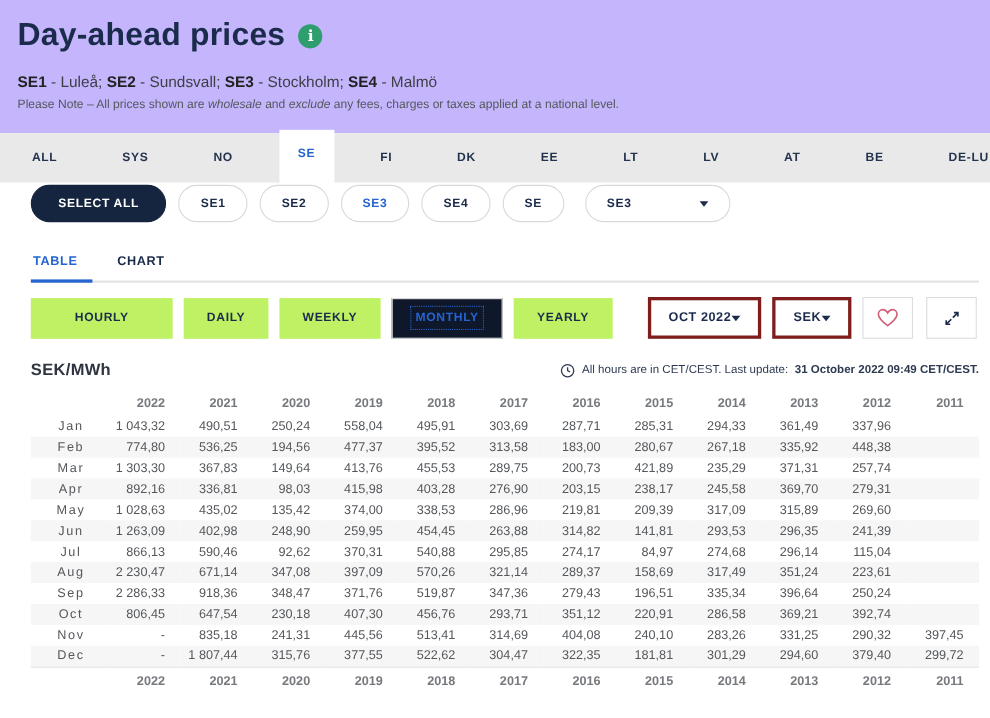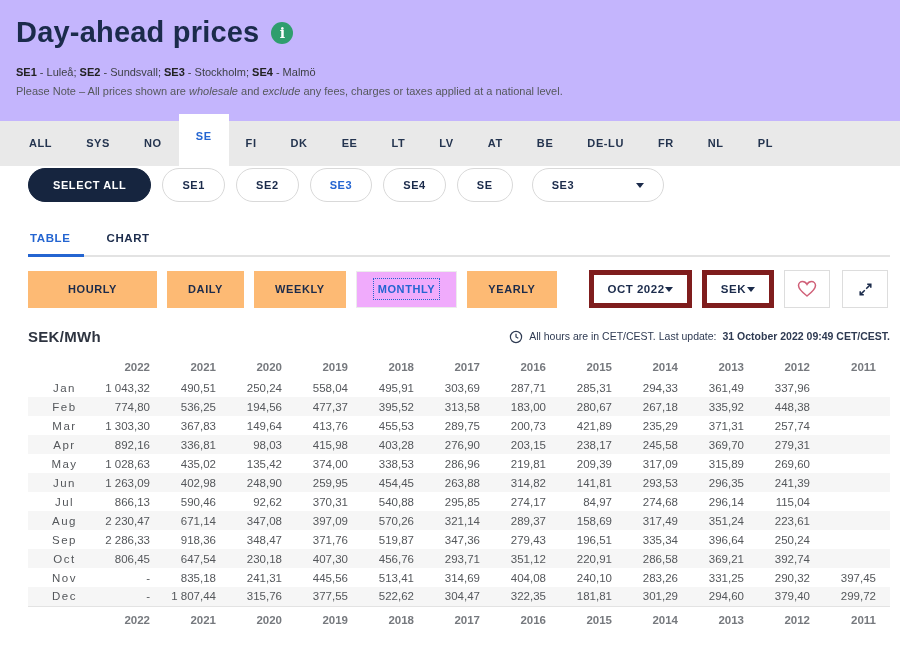--- a/index.html
+++ b/index.html
@@ -16,26 +16,26 @@
   .page-header { background:#c4b5fd; padding:16px 28px 0 16px; height:121px; }
   .title-row { display:flex; align-items:center; gap:12px; }
   .page-title { font-size:29px; font-weight:bold; color:#1b2b4b; letter-spacing:0.2px; }
   .info-icon {
     width:22px; height:22px; border-radius:50%;
     background:#2f9e6e; color:#fff;
     display:inline-flex; align-items:center; justify-content:center;
     font-weight:bold; font-size:14px; font-family:"DejaVu Serif", serif;
     cursor:pointer;
   }
-  .subtitle { margin-top:17px; font-size:11px; color:#3c3f44; }
+  .subtitle { margin-top:17px; font-size:14px; color:#3c3f44; }
   .subtitle b { color:#222; }
   .note { margin-top:7px; font-size:11px; color:#55585c; }
   .note i { font-style:italic; }
   
-  .area-tabbar { background:#e9e9e9; height:45px; display:flex; align-items:flex-end; padding-left:12px; }
+  .area-tabbar { background:#e9e9e9; height:45px; display:flex; align-items:center; padding-left:12px;gap:25px; }
   .area-tab {
     padding:0 17px; line-height:45px; height:45px;
     font-size:11px; font-weight:bold; letter-spacing:0.6px;
     color:#24344f; cursor:pointer; white-space:nowrap;
   }
   .area-tab.active { background:#ffffff; color:#2465d1; height:52px; }
   
   .filter-row { display:flex; align-items:center; gap:11px; padding:2px 0 0 28px; }
   .pill {
     height:34px; border-radius:17px; background:#fff;
@@ -49,30 +49,30 @@
   .pill.dropdown { width:132px; justify-content:space-between; margin-left:8px; }
   .caret { width:0; height:0; border-left:4px solid transparent; border-right:4px solid transparent; border-top:5px solid #1b2b4b; display:inline-block; }
   
   .view-tabs { display:flex; gap:36px; margin:22px 10px 0 30px; border-bottom:2px solid #e3e3e3; }
   .view-tab { position:relative; padding:8px 0 11px 0; font-size:11.5px; font-weight:bold; letter-spacing:0.6px; color:#1b2b4b; cursor:pointer; }
   .view-tab.active { color:#2465d1; }
   .view-tab.active::after { content:""; position:absolute; left:-2px; right:-14px; bottom:-2px; height:3px; background:#2465d1; }
   
   .controls { display:flex; align-items:center; gap:10px; padding:13px 12px 0 28px; }
   .period-btn {
-    background:#fdba74; border:none; height:37px; padding:0 21px;
+    background:#bef264; border:none; height:37px; padding:0 21px;
     font-family:inherit; font-size:11px; font-weight:bold; letter-spacing:0.6px;
     color:#1b2b4b; cursor:pointer; white-space:nowrap;
   }
   .period-btn.wide { padding:0 40px; }
-  .period-btn.active { background:#f0abfc; color:#2465d1; border:1px solid #ececec; }
+  .period-btn.active { background:#0f172a; color:#2465d1; border:1px solid #ececec; }
   .period-btn.active .lbl { outline:1px dotted #2465d1; outline-offset:4px; }
   .select-box {
-    height:38px; border:5px solid #7f1d1d; background:#fff;
-    display:inline-flex; align-items:center; justify-content:space-between;
+    height:38px; border:3px solid #7f1d1d; background:#fff;
+    display:inline-flex; align-items:center; justify-content:center;
     padding:0 14px; font-size:11.5px; font-weight:bold; letter-spacing:0.5px;
     color:#1b2b4b; cursor:pointer;
   }
   .select-month { width:122px; margin-left:22px; }
   .select-currency { width:82px; }
   .right-icons { margin-left:auto; display:flex; gap:12px; }
   .icon-btn {
     width:46px; height:38px; background:#fff; border:1px solid #ddd;
     display:inline-flex; align-items:center; justify-content:center; cursor:pointer;
   }

